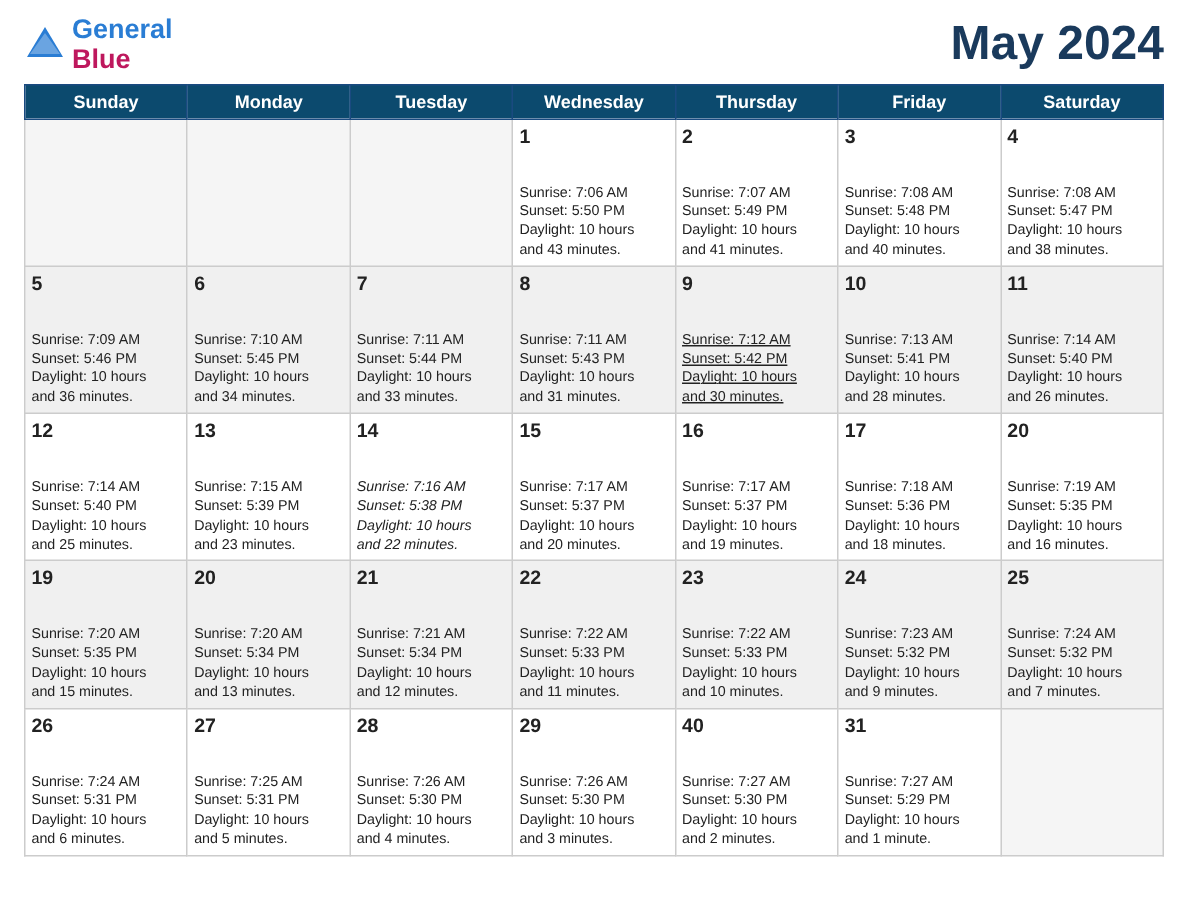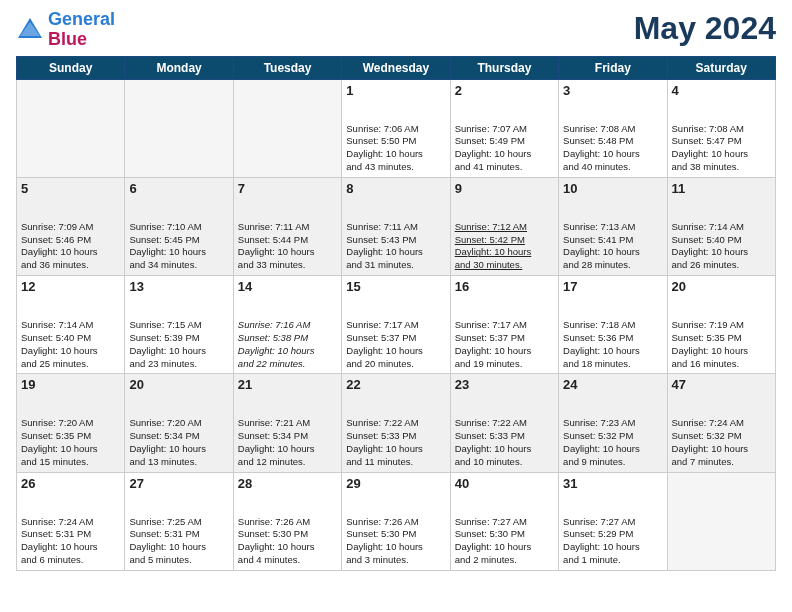--- a/index.html
+++ b/index.html
@@ -296,21 +296,21 @@
 and 10 minutes.</div>
           </td>
           <td class="cal-cell shaded">
             <div class="date-num">24</div>
             <div class="cell-info" style="white-space: pre-line;">Sunrise: 7:23 AM
 Sunset: 5:32 PM
 Daylight: 10 hours
 and 9 minutes.</div>
           </td>
           <td class="cal-cell shaded">
-            <div class="date-num">47</div>
+            <div class="date-num">25</div>
             <div class="cell-info" style="white-space: pre-line;">Sunrise: 7:24 AM
 Sunset: 5:32 PM
 Daylight: 10 hours
 and 7 minutes.</div>
           </td>
         </tr>
         <tr>
           <td class="cal-cell">
             <div class="date-num">26</div>
             <div class="cell-info" style="white-space: pre-line;">Sunrise: 7:24 AM

